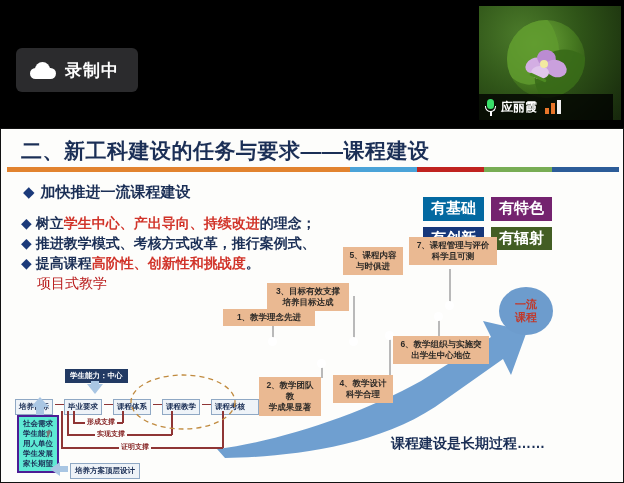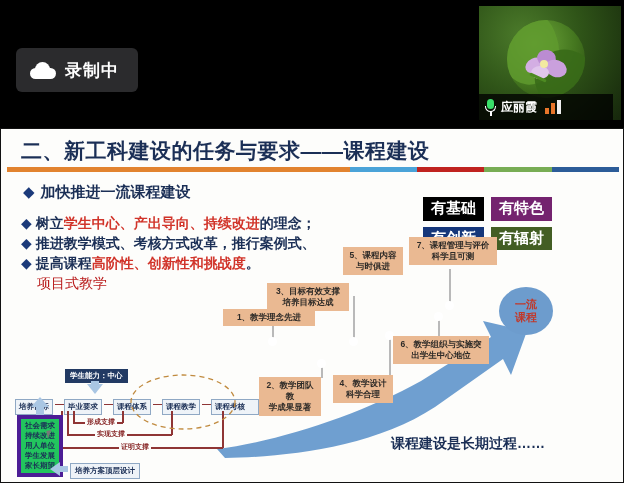--- a/index.html
+++ b/index.html
@@ -78,21 +78,21 @@
   .mini{position:absolute;left:6px;top:238px;width:212px;height:112px;}
   .mcenter{position:absolute;left:58px;top:2px;background:#223a63;color:#fff;font-size:7.5px;font-weight:700;
            padding:2px 5px;white-space:nowrap;}
   .mcarrow{position:absolute;left:80px;top:17px;width:0;height:0;border-left:8px solid transparent;
            border-right:8px solid transparent;border-top:10px solid #a9c6e3;}
   .mcarrow-stem{position:absolute;left:84px;top:14px;width:8px;height:5px;background:#a9c6e3;}
   .mbox{position:absolute;background:#eef3f8;border:1px solid #8fa8c4;color:#1b2f56;font-size:7.5px;
         font-weight:700;padding:2px 3px;white-space:nowrap;line-height:10px;}
   .mlabel{position:absolute;background:#fdfdfb;color:#8a2b2b;font-size:7px;font-weight:700;padding:0 2px;white-space:nowrap;}
   .mline{position:absolute;background:#8f3535;}
-  .mleftcol{position:absolute;left:10px;top:48px;border:4px solid #4c1d95;background:#22c55e;padding:2px 4px;}
+  .mleftcol{position:absolute;left:10px;top:48px;border:2px solid #4c1d95;background:#5eead4;padding:2px 4px;}
   .mleftcol div{font-size:7.5px;font-weight:700;color:#1b2f56;line-height:10px;white-space:nowrap;text-align:center;}
   .mplan{position:absolute;left:63px;top:96px;background:#eef3f8;border:1px solid #8fa8c4;color:#1b2f56;
          font-size:7.5px;font-weight:700;padding:2px 4px;white-space:nowrap;}
   .mplanarrow{position:absolute;left:43px;top:95px;width:0;height:0;border-top:7px solid transparent;
               border-bottom:7px solid transparent;border-right:10px solid #a9c6e3;}
   .mplanarrow-stem{position:absolute;left:52px;top:99px;width:9px;height:6px;background:#a9c6e3;}
   .mupArrow{position:absolute;left:24px;top:30px;width:0;height:0;border-left:9px solid transparent;
             border-right:9px solid transparent;border-bottom:10px solid #a9c6e3;}
   .mupArrow-stem{position:absolute;left:29px;top:39px;width:8px;height:9px;background:#a9c6e3;}
   .cursor{position:absolute;left:40px;top:63px;width:0;height:0;border-left:5px solid #777;
@@ -166,21 +166,21 @@
         <span class="dia">◆</span><span>推进教学模式、考核方式改革，推行案例式、</span>
       </div>
       <div class="brow">
         <span class="dia">◆</span><span>提高课程</span><span class="hl">高阶性、创新性和挑战度</span><span>。</span>
       </div>
       <div class="bcont">项目式教学</div>
     </div>
 
     <div class="tags">
       <div class="tag-row">
-        <span class="tag" style="background:#000000">有基础</span>
+        <span class="tag" style="background:#0369a1">有基础</span>
         <span class="tag" style="background:#74236f">有特色</span>
       </div>
       <div class="tag-row">
         <span class="tag" style="background:#16377a">有创新</span>
         <span class="tag" style="background:#435e24">有辐射</span>
       </div>
     </div>
 
     <div class="flow">
       <svg class="swoosh" viewBox="0 0 414 200">
@@ -265,21 +265,21 @@
       <span class="mline" style="left:215px;top:44px;width:1.5px;height:37px;"></span>
       <span class="mline" style="left:54px;top:80px;width:162px;height:1.5px;"></span>
       <div class="mlabel" style="left:112px;top:75px;">证明支撑</div>
 
       <svg style="position:absolute;left:130px;top:6px;width:92px;height:58px;overflow:visible;">
         <ellipse cx="46" cy="29" rx="52" ry="27" fill="none" stroke="#c08a3e" stroke-width="1.3" stroke-dasharray="5,4"></ellipse>
       </svg>
 
       <div class="mleftcol">
         <div>社会需求</div>
-        <div>持续改进</div>
+        <div>学生能力</div>
         <div>用人单位</div>
         <div>学生发展</div>
         <div>家长期望</div>
       </div>
       <span class="mupArrow-stem"></span>
       <span class="mupArrow"></span>
 
       <span class="mplanarrow-stem"></span>
       <span class="mplanarrow"></span>
       <div class="mplan">培养方案顶层设计</div>

